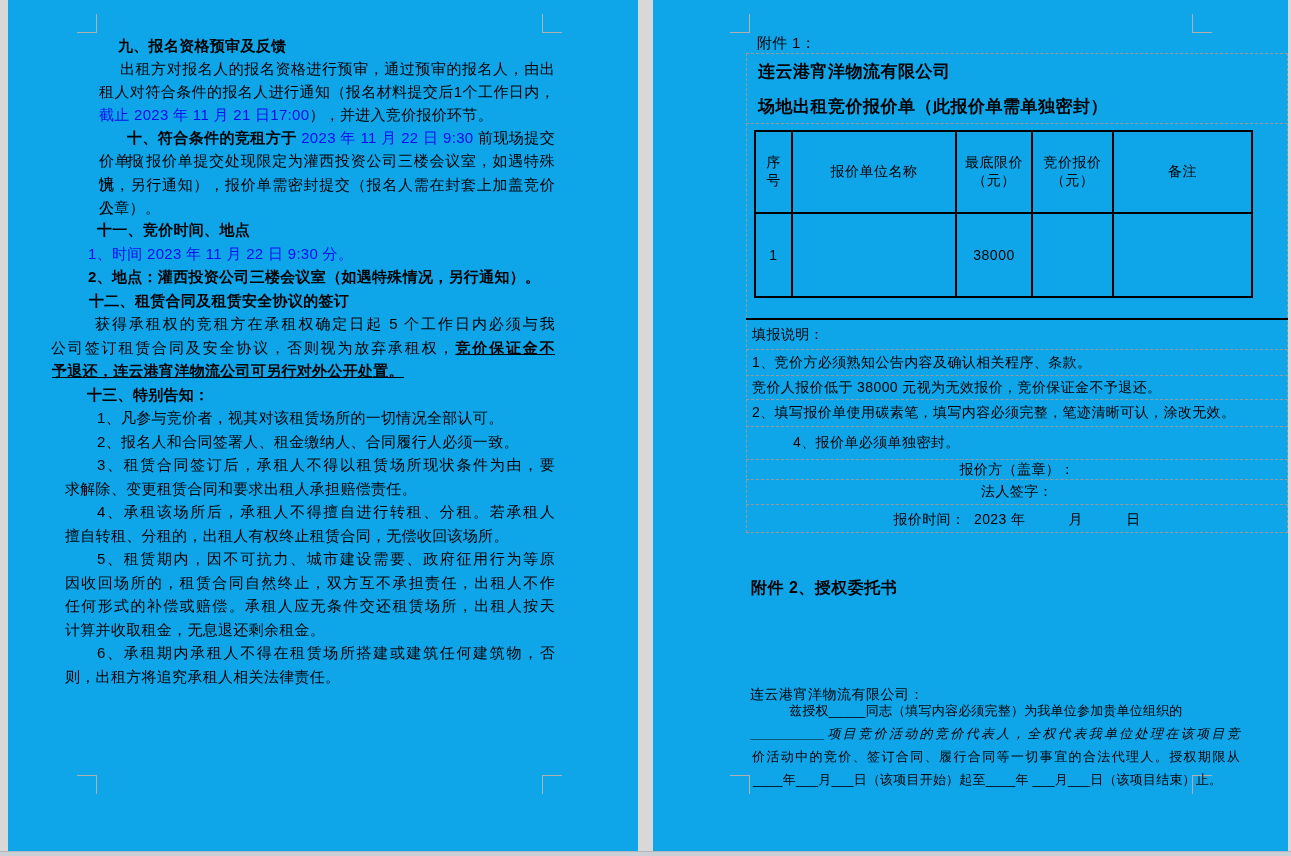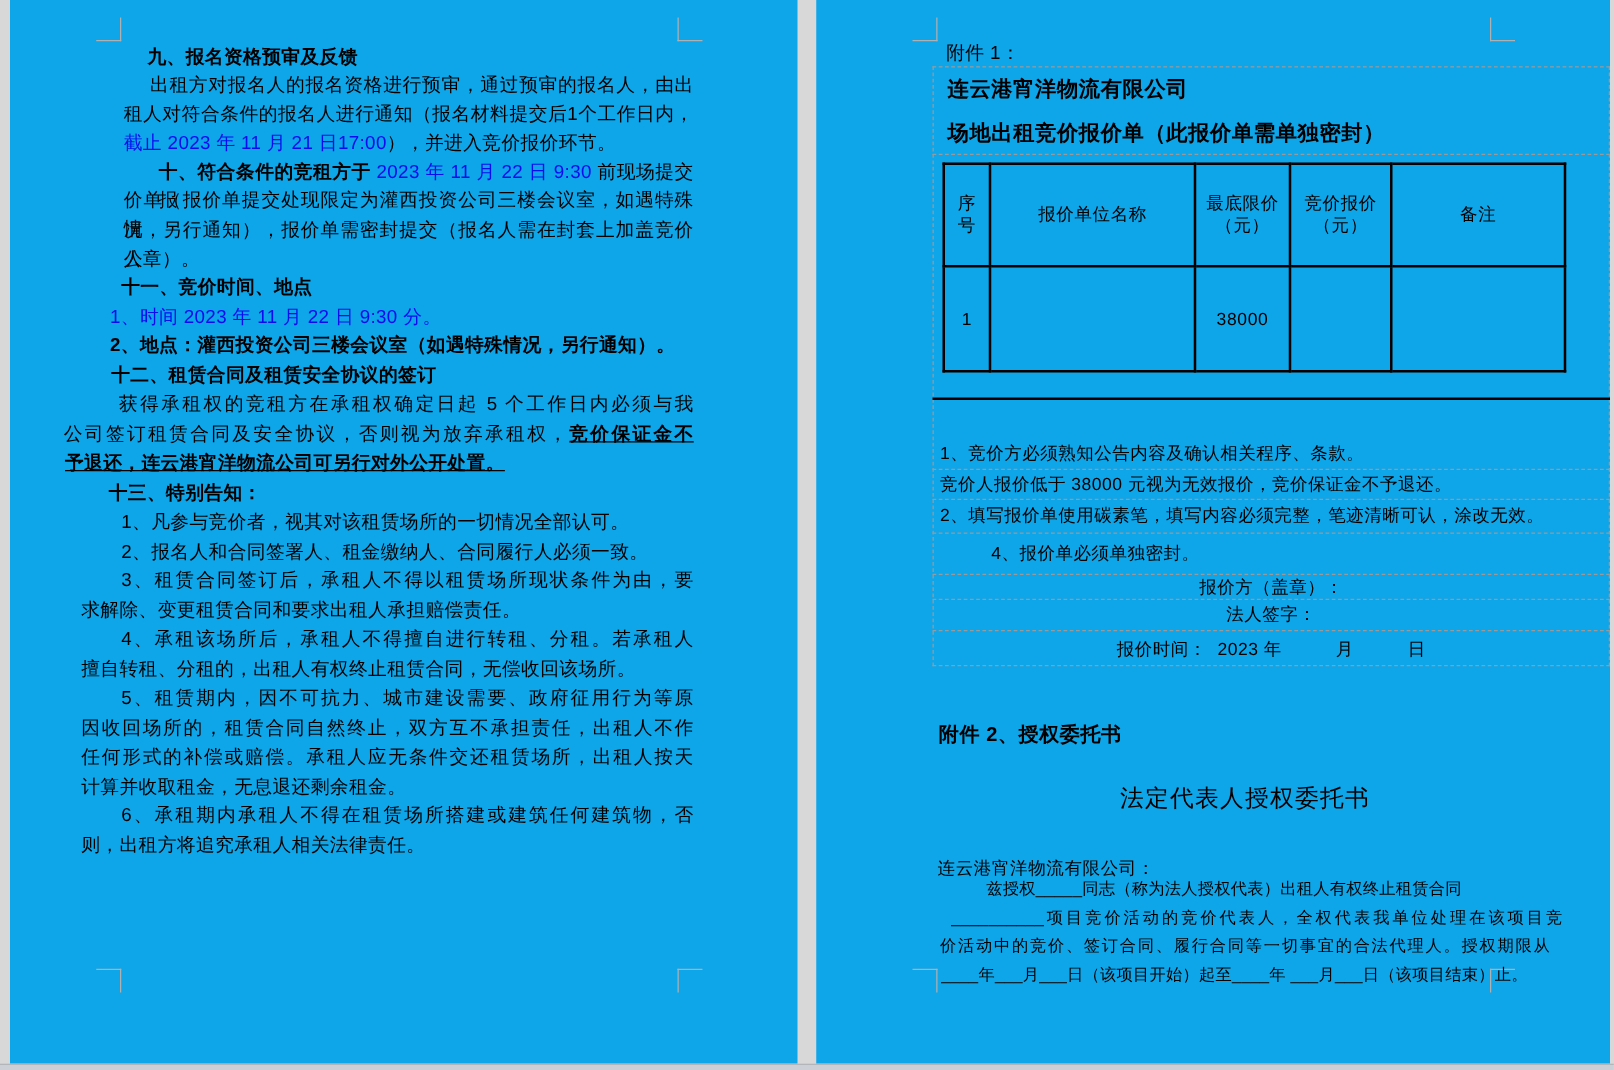--- a/index.html
+++ b/index.html
@@ -131,33 +131,33 @@
             <td></td>
             <td>38000</td>
             <td></td>
             <td></td>
           </tr>
         </tbody>
     </table>
   </div>
 
   <div class="instr" id="instr-block">
+      <div class="irow" style="top: 0px; height: 30px;">填报说明：</div>
       <div class="irow" style="top: 30px; height: 26px;">1、竞价方必须熟知公告内容及确认相关程序、条款。</div>
       <div class="irow" style="top: 56px; height: 24px;">竞价人报价低于 38000 元视为无效报价，竞价保证金不予退还。</div>
       <div class="irow" style="top: 80px; height: 27px;">2、填写报价单使用碳素笔，填写内容必须完整，笔迹清晰可认，涂改无效。</div>
       <div class="irow" style="top: 107px; height: 33px; padding-left: 47px;">4、报价单必须单独密封。</div>
       <div class="irow center" style="top: 140px; height: 20px;">报价方（盖章）：</div>
       <div class="irow center" style="top: 160px; height: 25px;">法人签字：</div>
       <div class="irow center nob" style="top: 185px; height: 30px;">报价时间：  2023 年　　　月　　　日</div>
     </div>
 
   <div class="att2-heading">附件 2、授权委托书</div>
-  <div class="att2-title">法定代表人授权委托书</div>
   <div class="att2-addr">连云港宵洋物流有限公司：</div>
   <div id="p2-lines">
-      <div class="dline sm" style="left: 136px; top: 700px;"><span class="">兹授权_____同志（称为法人授权代表）出租人有权终止租赁合同</span></div>
-      <div class="dline sm just" style="left: 108px; top: 723px; width: 489px;"><span class="">__________项目竞价活动的竞价代表人，全权代表我单位处理在该项目竞</span></div>
+      <div class="dline sm" style="left: 136px; top: 700px;"><span class="">兹授权_____同志（填写内容必须完整）为我单位参加贵单位组织的</span></div>
+      <div class="dline sm just" style="left: 98px; top: 723px; width: 489px; font-style: italic;"><span class="">__________项目竞价活动的竞价代表人，全权代表我单位处理在该项目竞</span></div>
       <div class="dline sm just" style="left: 99px; top: 746px; width: 488px;"><span class="">价活动中的竞价、签订合同、履行合同等一切事宜的合法代理人。授权期限从</span></div>
       <div class="dline sm" style="left: 100px; top: 769px;"><span class="">____年___月___日（该项目开始）起至____年 ___月___日（该项目结束）止。</span></div>
     </div>
 </div>
 
 <div class="bottom-strip"></div>
 
 </body></html>

